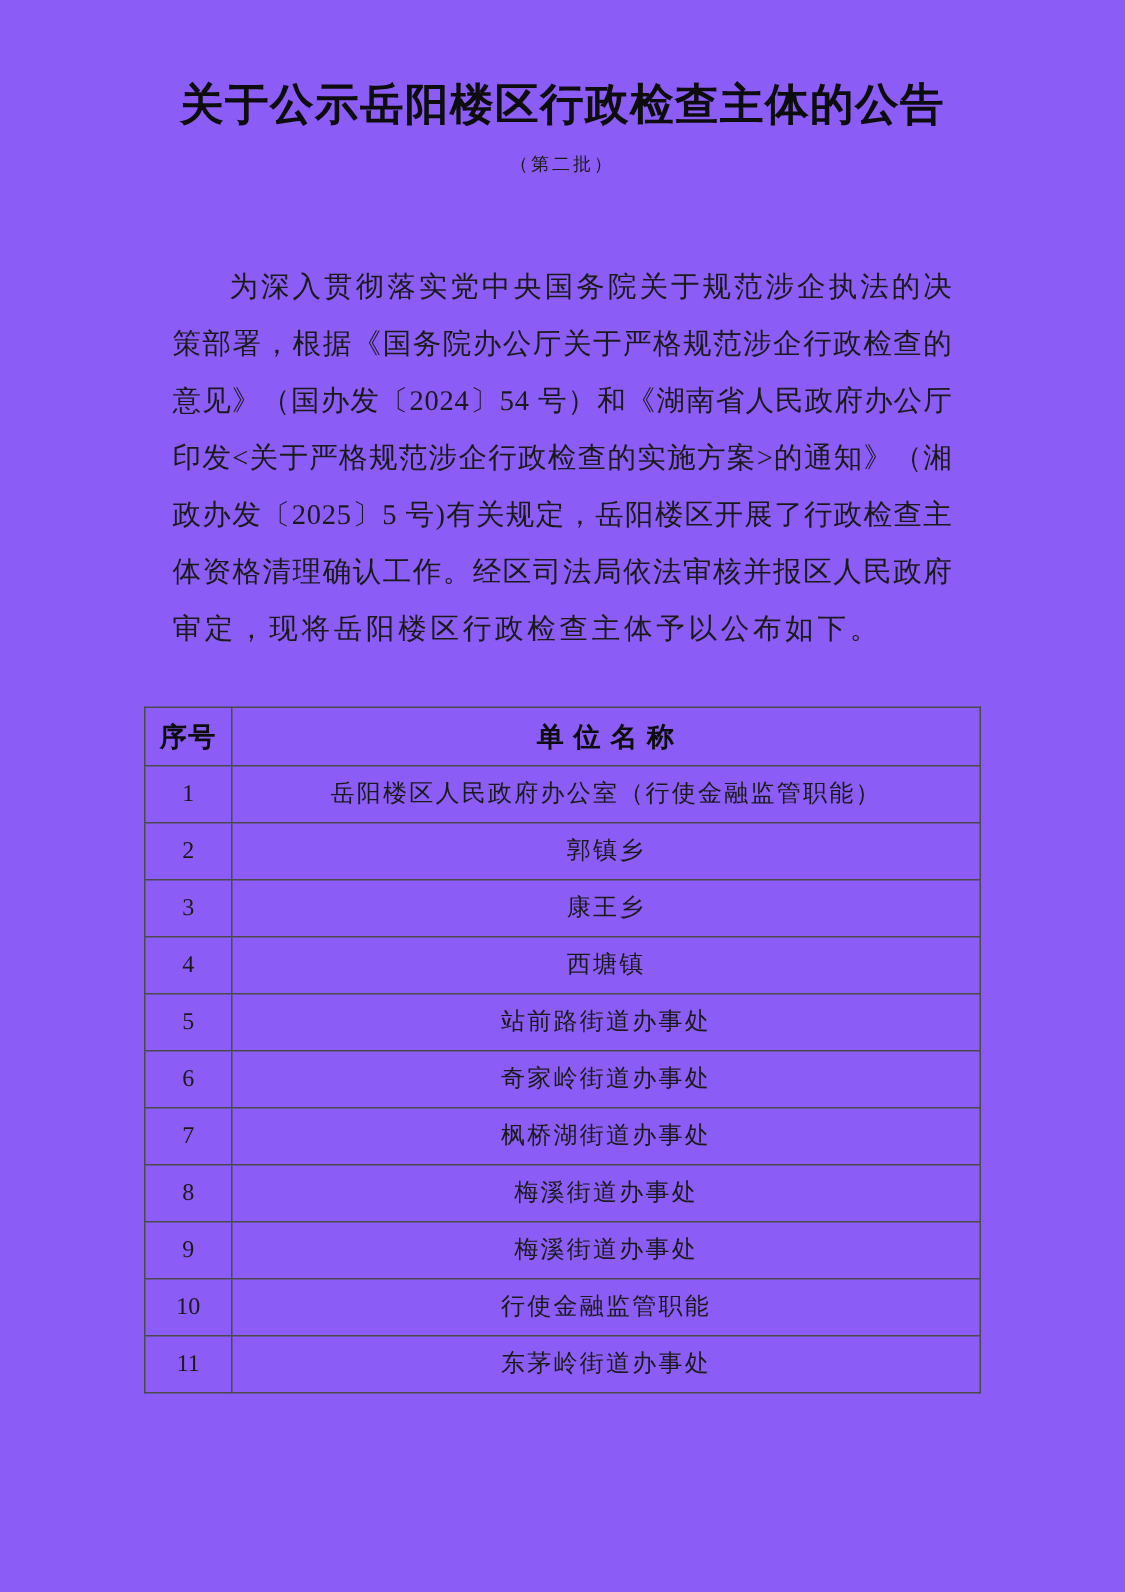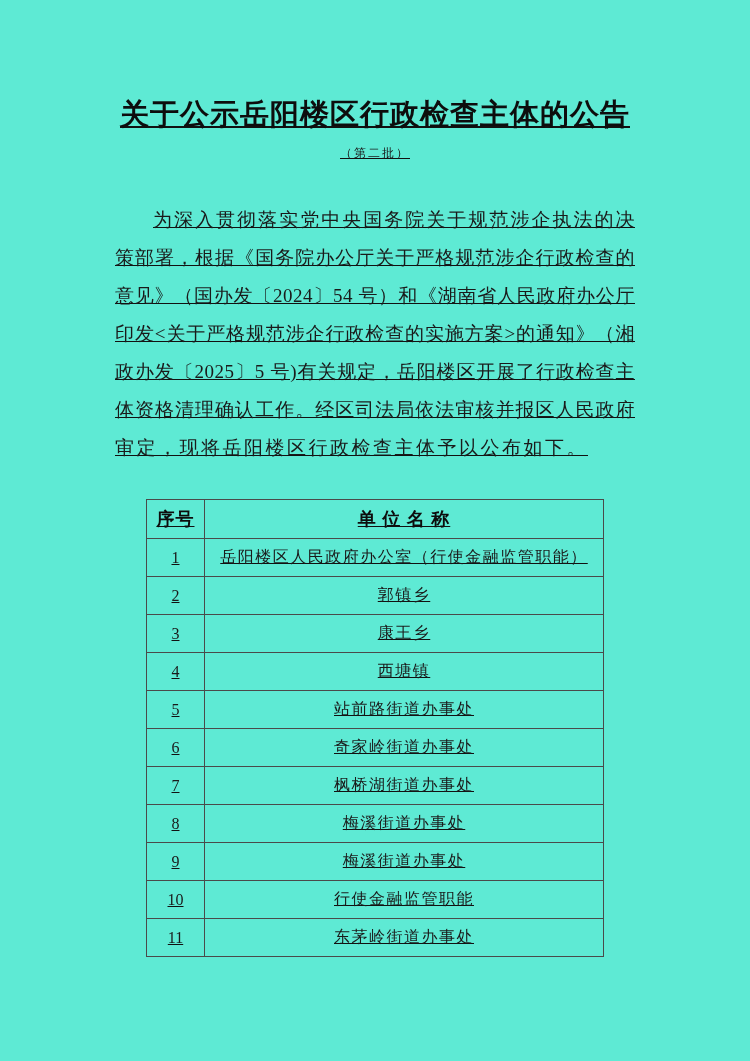--- a/index.html
+++ b/index.html
@@ -2,67 +2,66 @@
 <html><head>
 <meta charset="utf-8">
 <style>
   html, body { margin: 0; padding: 0; }
   body { background: #ffffff; }
   .page {
     position: relative;
     width: 750px;
     height: 1061px;
     margin: 0 auto;
-    background: #5eead4;
+    background: #8b5cf6;
     color: #111111;
     font-family: "Liberation Serif", "DejaVu Serif", serif;
     box-sizing: border-box;
-    padding-top: 96px;
+    padding-top: 52px;
     overflow: hidden;
-    text-decoration: underline;
   }
   .doc-title {
     margin: 0;
     text-align: center;
     font-size: 29px;
     font-weight: bold;
     line-height: 36px;
     letter-spacing: 1px;
     color: #0d0d0d;
   }
   .doc-subtitle {
     margin-top: 9px;
     text-align: center;
     font-size: 12px;
     line-height: 24px;
     letter-spacing: 2px;
     color: #1a1a1a;
   }
   .body-paragraph {
     width: 520px;
-    margin: 36px auto 0 auto;
+    margin: 52px auto 0 auto;
     font-size: 19px;
     color: #1a1a1a;
   }
   .para-line {
     line-height: 38px;
     height: 38px;
     text-align: justify;
     text-align-last: justify;
     letter-spacing: 0.5px;
     white-space: nowrap;
     overflow: hidden;
   }
   .para-line.first { text-indent: 2em; }
   .para-line.last {
     text-align-last: left;
     letter-spacing: 2.5px;
   }
   .subjects-table {
-    width: 458px;
+    width: 558px;
     margin: 32px auto 0 auto;
     border-collapse: collapse;
     table-layout: fixed;
   }
   .subjects-table th, .subjects-table td {
     border: 1px solid #4a4a4a;
     text-align: center;
     vertical-align: middle;
     padding: 0;
     overflow: hidden;

